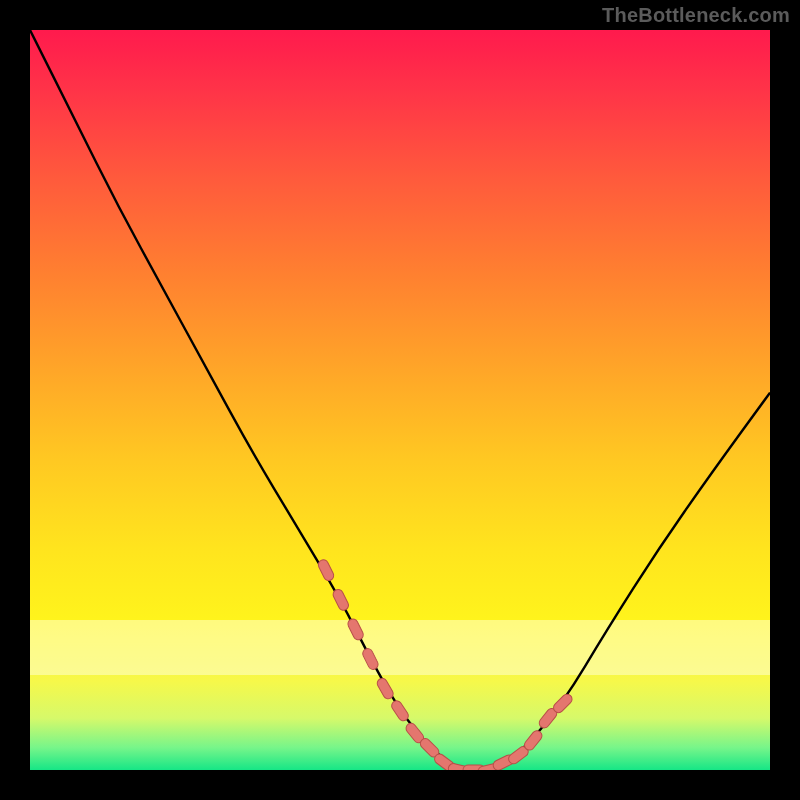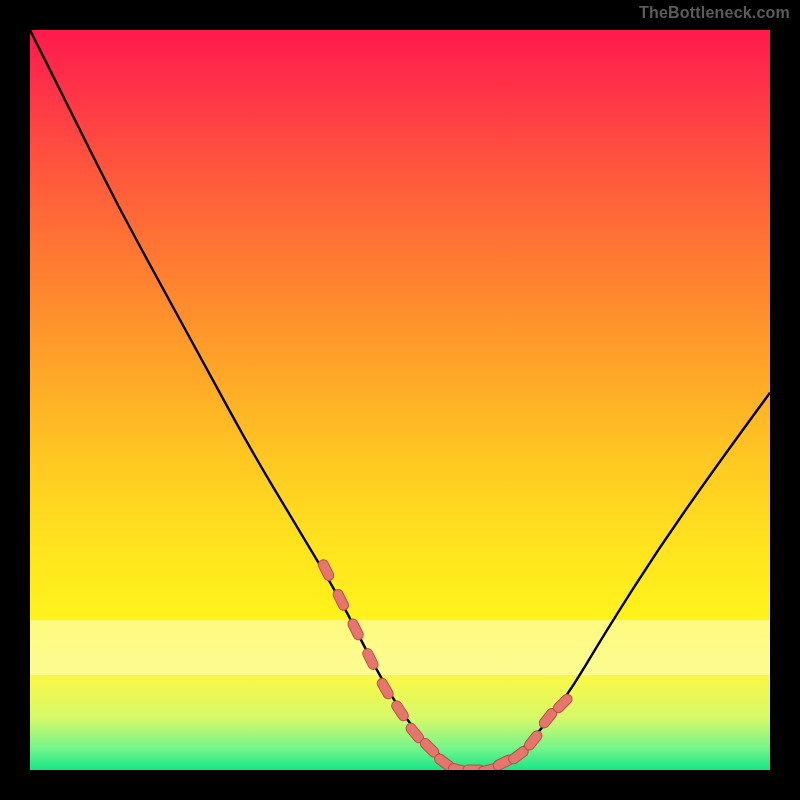--- a/index.html
+++ b/index.html
@@ -8,21 +8,21 @@
     position: relative;
     width: 800px;
     height: 800px;
     background: #000;
   }
   .watermark {
     position: absolute;
     top: 4px;
     right: 10px;
     font-family: Arial, sans-serif;
-    font-size: 16px;
+    font-size: 20px;
     font-weight: 600;
     color: #5b5b5b;
     letter-spacing: 0.2px;
     z-index: 20;
   }
   .plot {
     position: absolute;
     left: 30px;
     top: 30px;
     width: 740px;

